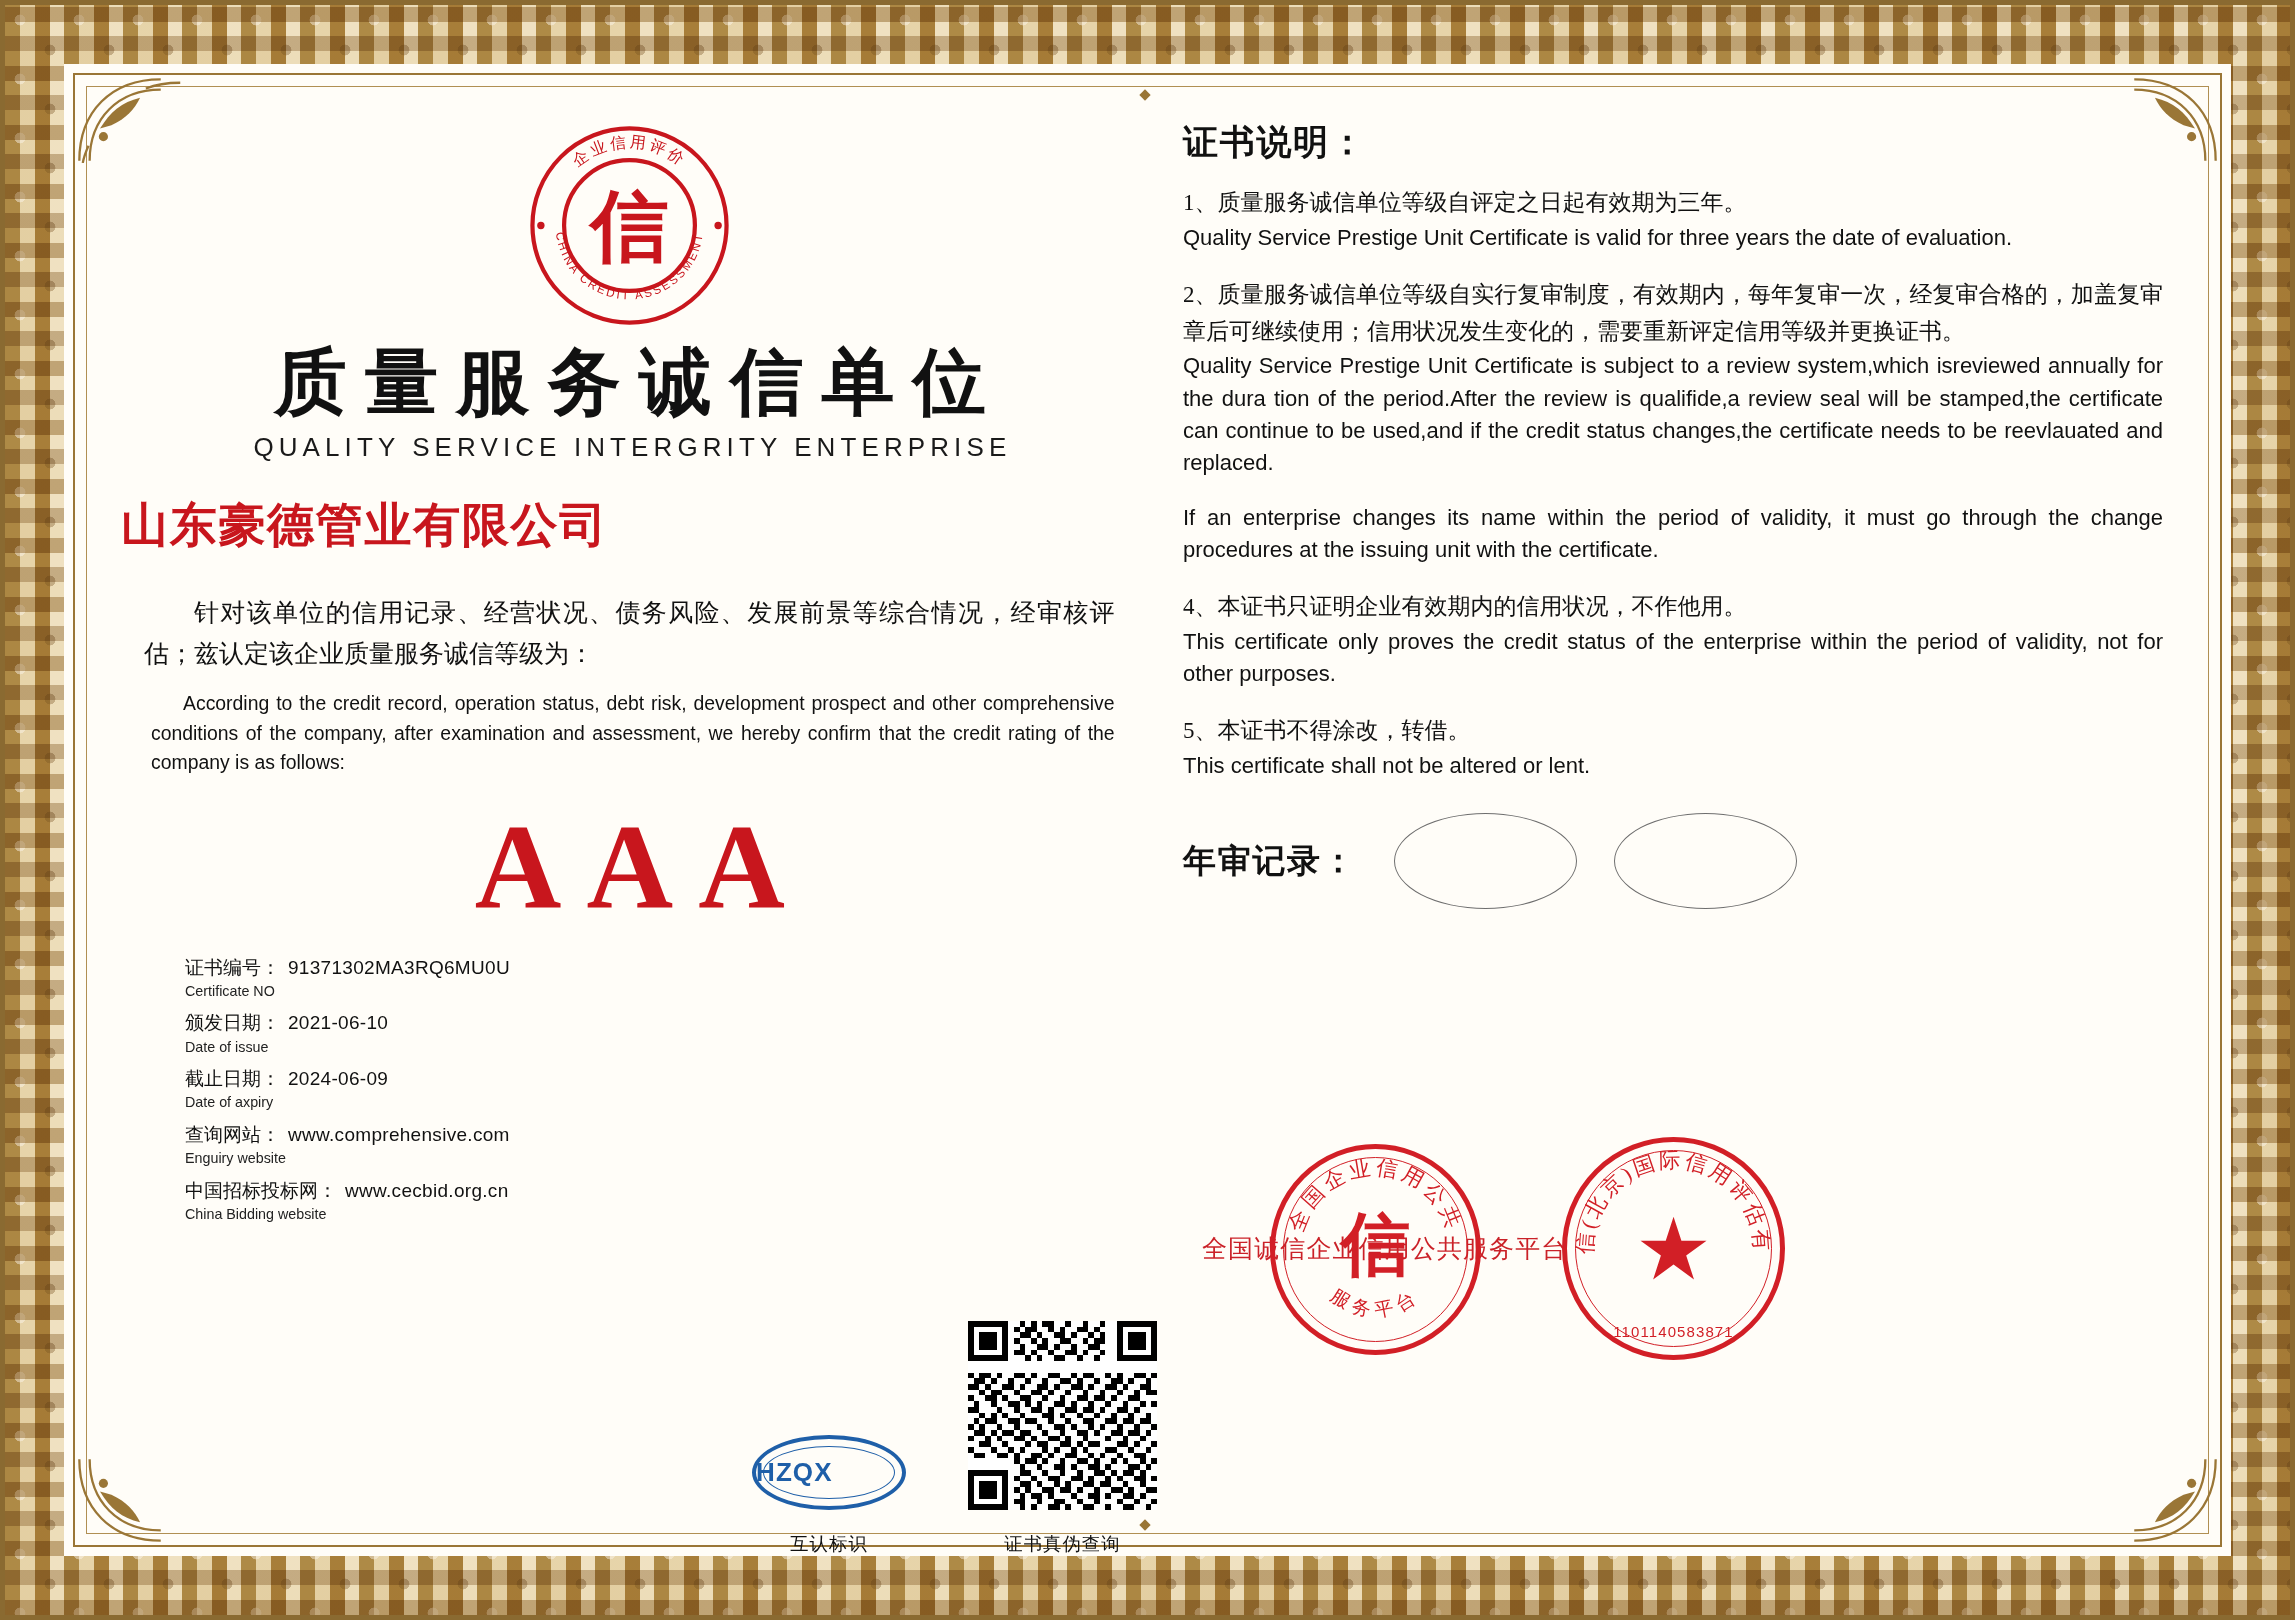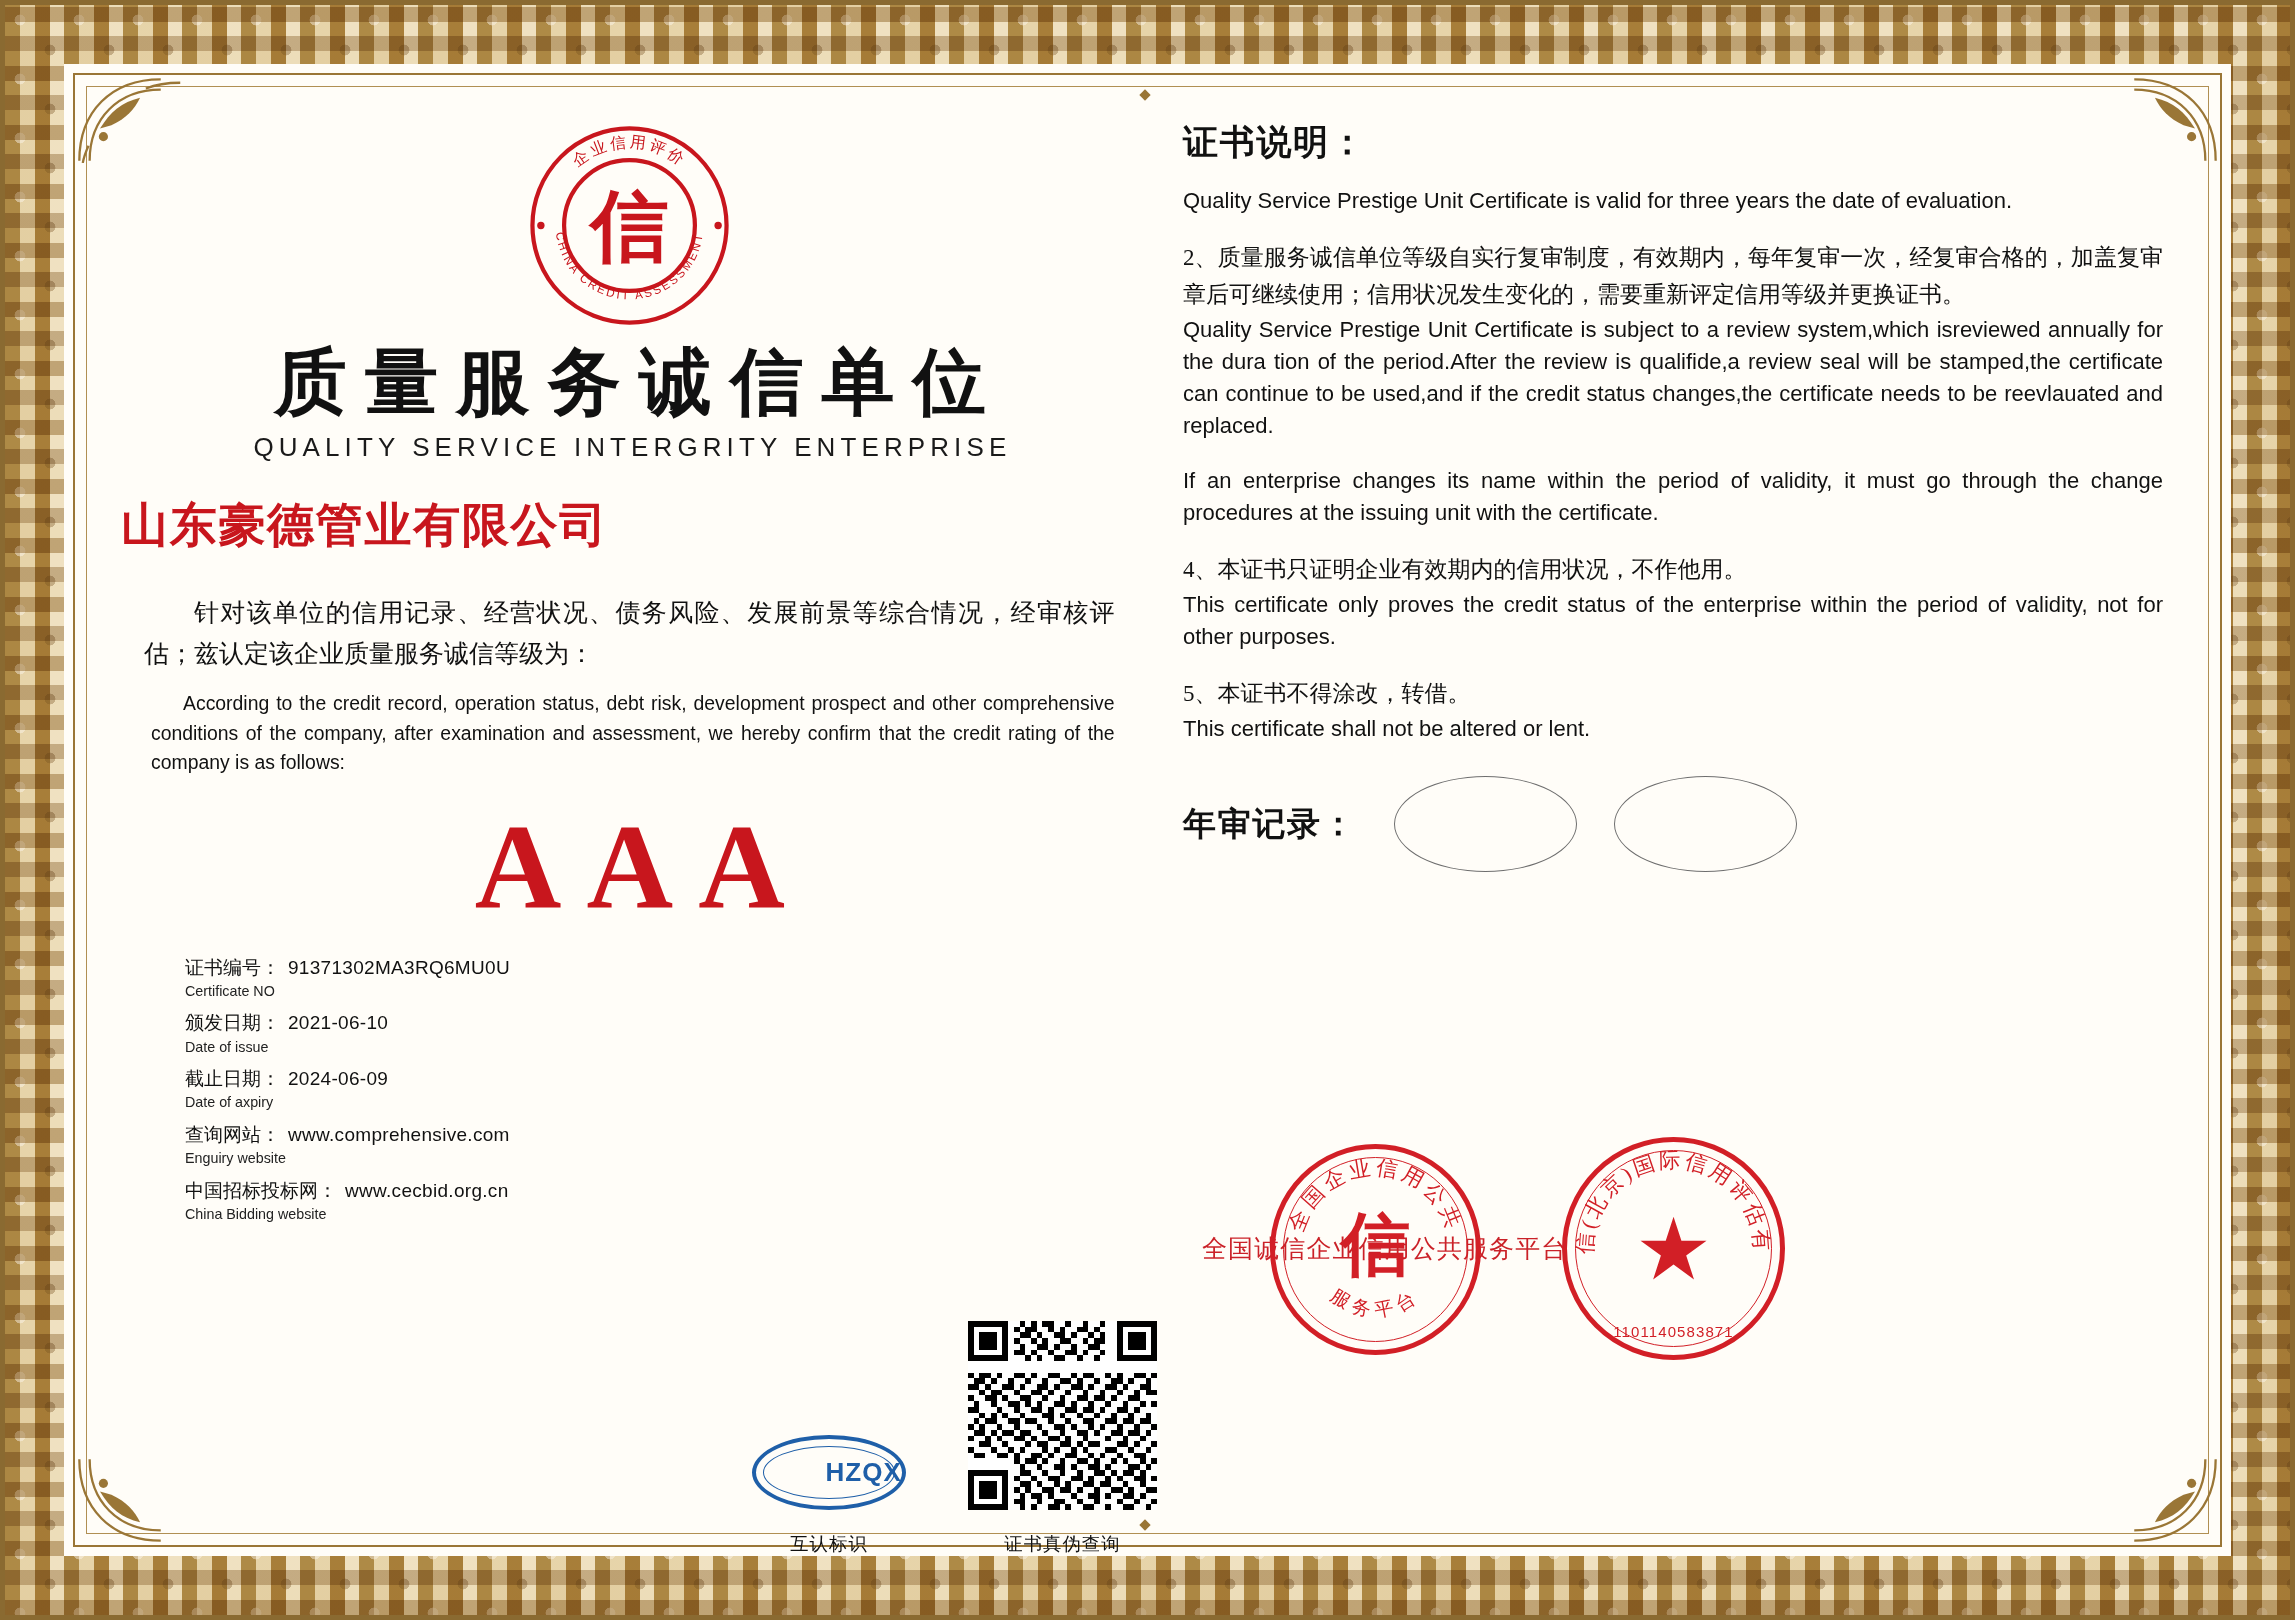--- a/index.html
+++ b/index.html
@@ -215,21 +215,21 @@
     top: 1223px;
     display: flex;
     align-items: flex-end;
     gap: 62px;
   }
   .badge-item { text-align: center; }
   .hzqx-oval {
     width: 154px; height: 75px;
     border: 4px solid #1f5fa8;
     border-radius: 50%;
-    display: flex; align-items: center; justify-content: flex-end;
+    display: flex; align-items: center; justify-content: flex-start;
     position: relative;
     margin: 0 auto;
   }
   .hzqx-oval::before {
     content: "";
     position: absolute;
     left: 6.9px; top: 6.9px; right: 6.9px; bottom: 6.9px;
     border: 1.7px solid #1f5fa8;
     border-radius: 50%;
   }
@@ -796,20 +796,21 @@
           </div>
           <div class="badge-cap">证书真伪查询</div>
         </div>
       </div>
     </div>
 
     <div class="col-right">
       <div class="r-title">证书说明：</div>
 
       <div class="r-block">
+        <div class="r-cn">1、质量服务诚信单位等级自评定之日起有效期为三年。</div>
         <div class="r-en">Quality Service Prestige Unit Certificate is valid for three years the date of evaluation.</div>
       </div>
 
       <div class="r-block">
         <div class="r-cn">2、质量服务诚信单位等级自实行复审制度，有效期内，每年复审一次，经复审合格的，加盖复审章后可继续使用；信用状况发生变化的，需要重新评定信用等级并更换证书。</div>
         <div class="r-en justify-all">Quality Service Prestige Unit Certificate is subject to a review system,which isreviewed annually for the dura tion of the period.After the review is qualifide,a review seal will be stamped,the certificate can continue to be used,and if the credit status changes,the certificate needs to be reevlauated and replaced.</div>
       </div>
 
       <div class="r-block">
         <div class="r-en">If an enterprise changes its name within the period of validity, it must go through the change procedures at the issuing unit with the certificate.</div>

